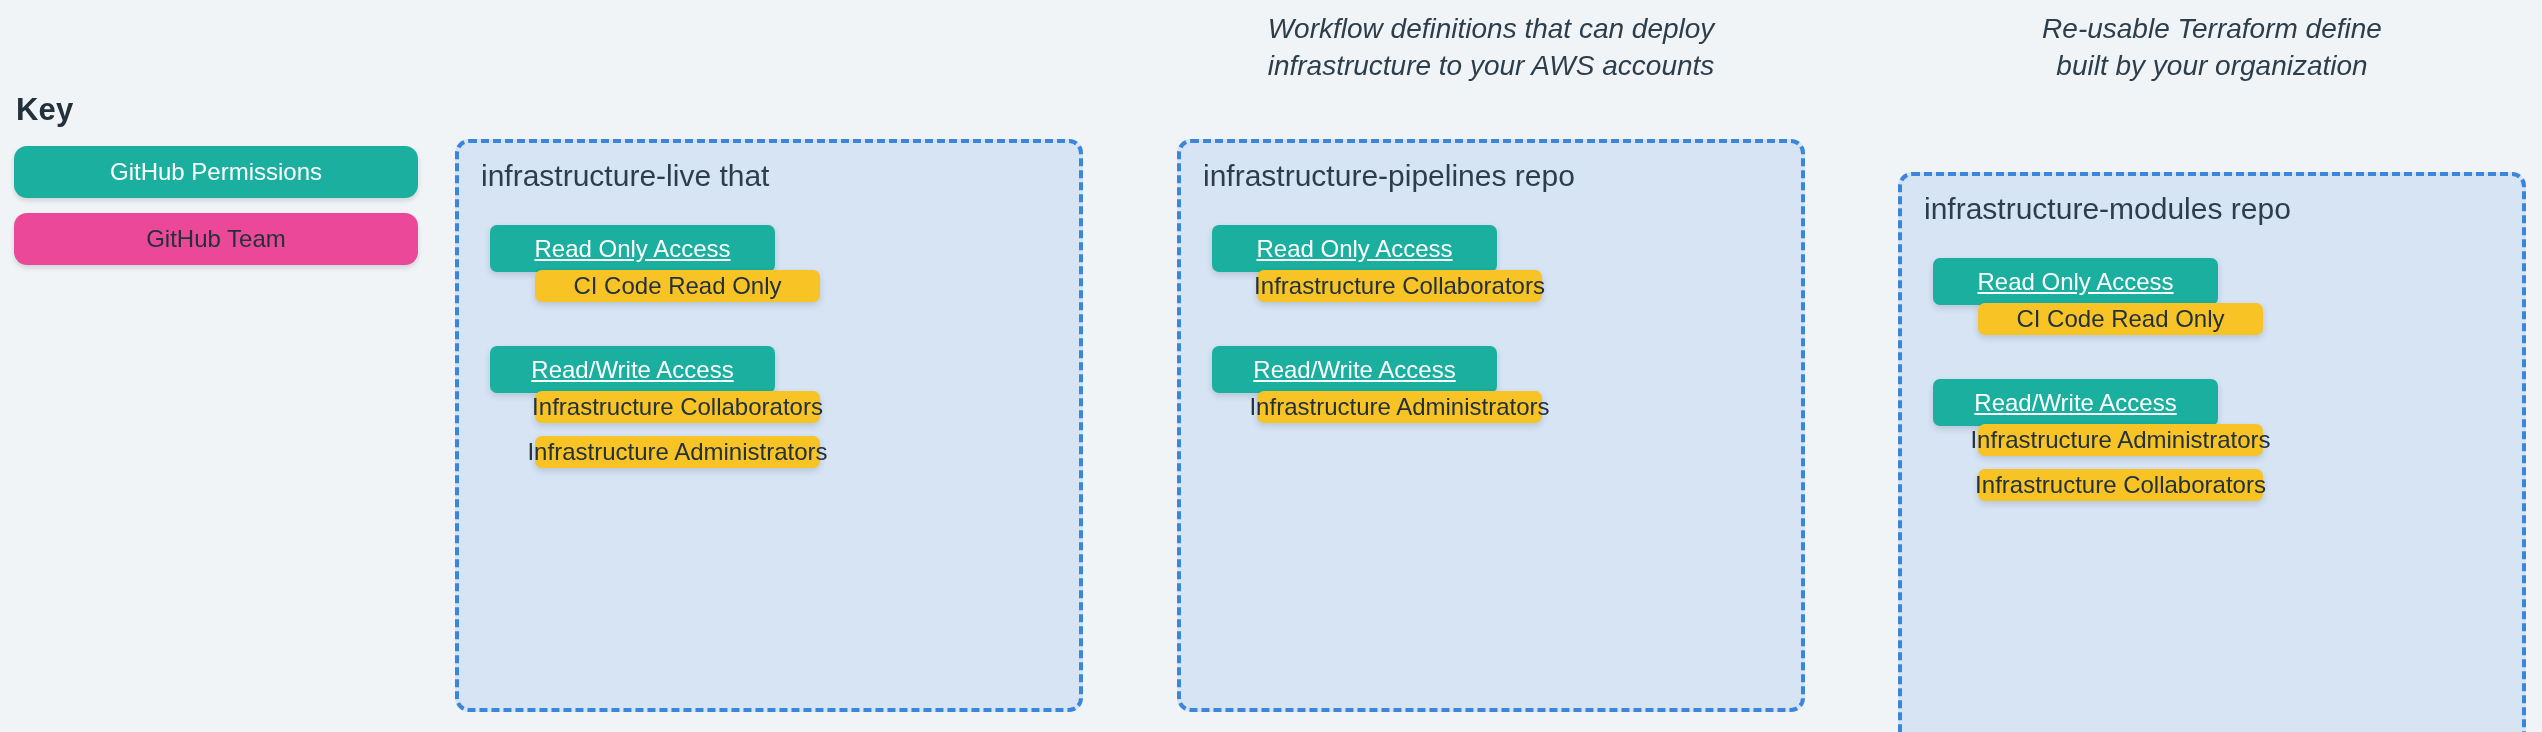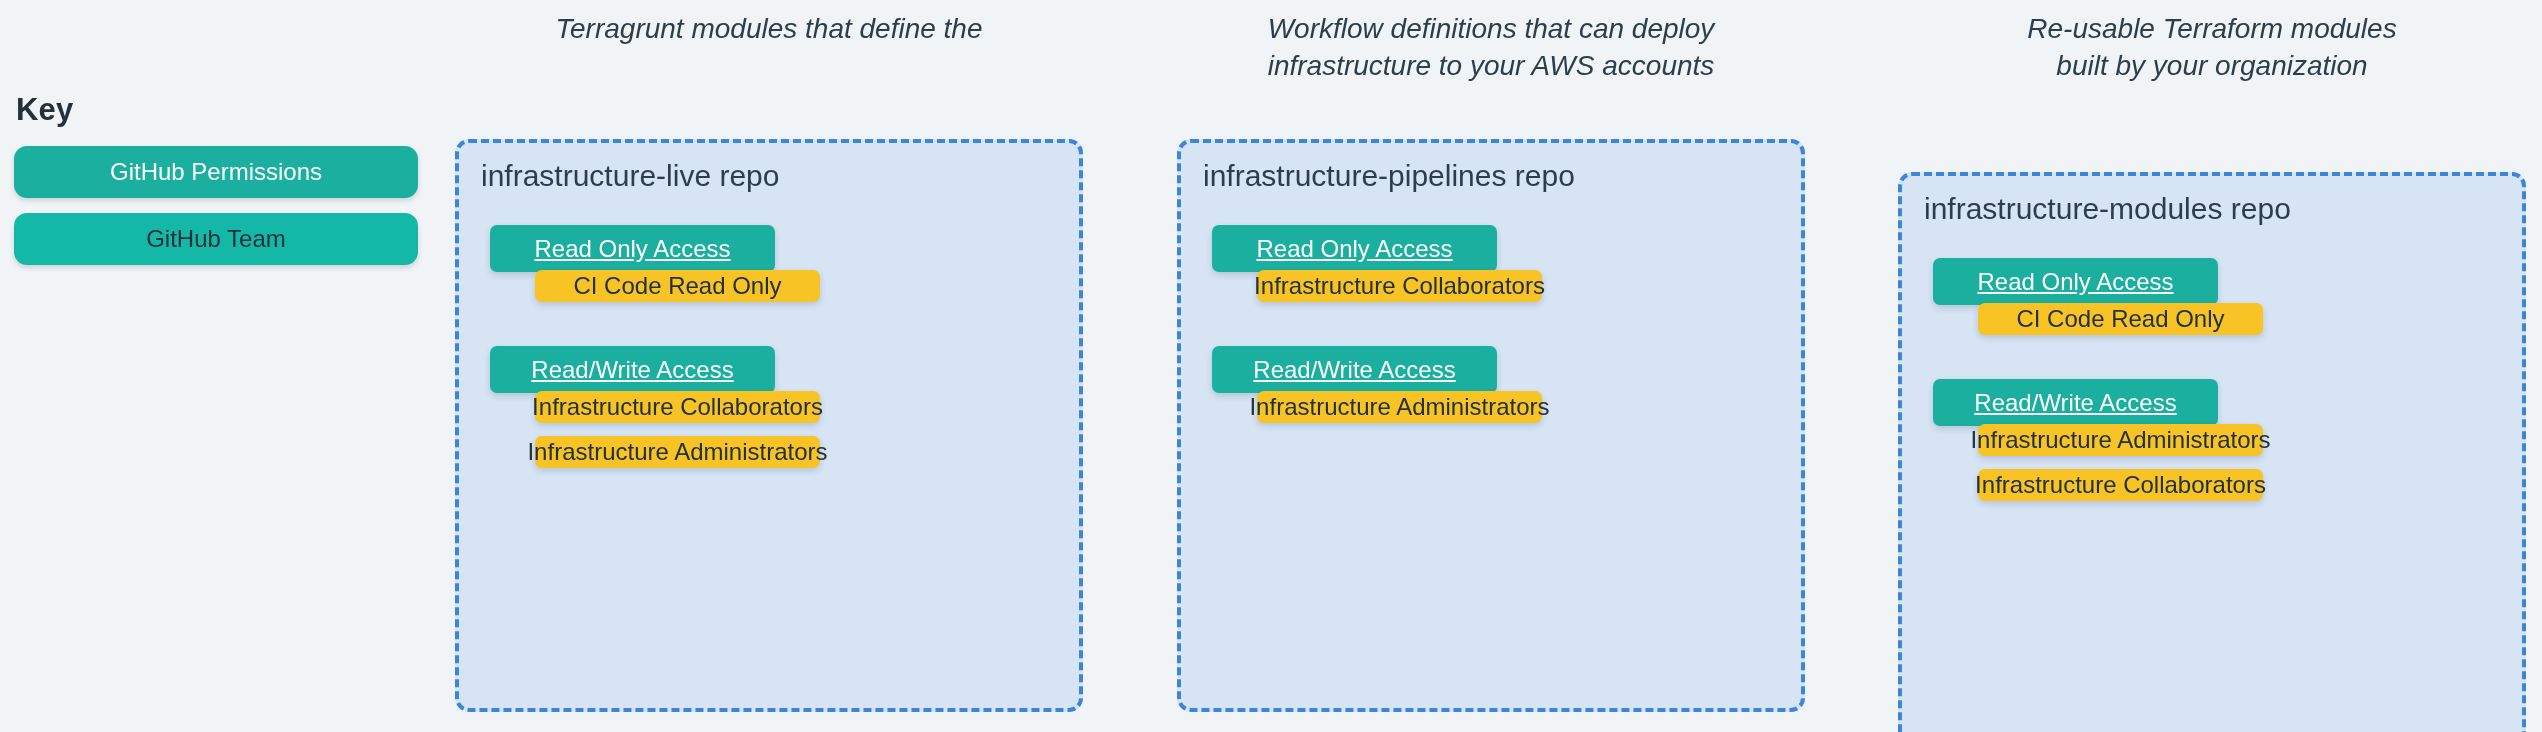--- a/index.html
+++ b/index.html
@@ -42,21 +42,21 @@
     justify-content: center;
     font-size: 24px;
     margin-bottom: 15px;
     box-shadow: 0 3px 5px rgba(35,49,60,0.16);
   }
   .chip-teal {
     background: #1AAF9E;
     color: #FFFFFF;
   }
   .chip-yellow {
-    background: #14b8a6;
+    background: #ec4899;
     color: #23313C;
   }
 
   
   .column {
     position: absolute;
     top: 0;
   }
   .col-caption {
     font-size: 28px;
@@ -124,24 +124,23 @@
     <div class="key-chip chip-teal">
       <span>GitHub Permissions</span>
     </div>
     <div class="key-chip chip-yellow">
       <span>GitHub Team</span>
     </div>
   </div>
 
   <div class="column" id="col-0" style="left:455px; top:0; width:628px; height:732px;">
     <div class="col-caption">
-      <span>Terragrunt modules that define the</span>
     </div>
     <div class="repo-box" style="width:628px;">
-      <div class="repo-title">infrastructure-live repo</div>
+      <div class="repo-title">infrastructure-live that</div>
 
       <div class="node level-perm" style="left:31px; top:82px; width:285px;">
         <span>Read Only Access</span>
       </div>
       <div class="node level-team" style="left:76px; top:127px; width:285px;">
         <span>CI Code Read Only</span>
       </div>
 
       <div class="node level-perm" style="left:31px; top:203px; width:285px;">
         <span>Read/Write Access</span>
@@ -174,21 +173,21 @@
         <span>Read/Write Access</span>
       </div>
       <div class="node level-team" style="left:76px; top:248px; width:285px;">
         <span>Infrastructure Administrators</span>
       </div>
     </div>
   </div>
 
   <div class="column" id="col-2" style="left:1898px; top:0; width:628px; height:732px;">
     <div class="col-caption">
-      <span>Re-usable Terraform modules</span>
+      <span>Re-usable Terraform define</span>
       <span>built by your organization</span>
     </div>
     <div class="repo-box" style="width:628px;margin-top:33px;">
       <div class="repo-title">infrastructure-modules repo</div>
 
       <div class="node level-perm" style="left:31px; top:82px; width:285px;">
         <span>Read Only Access</span>
       </div>
       <div class="node level-team" style="left:76px; top:127px; width:285px;">
         <span>CI Code Read Only</span>

